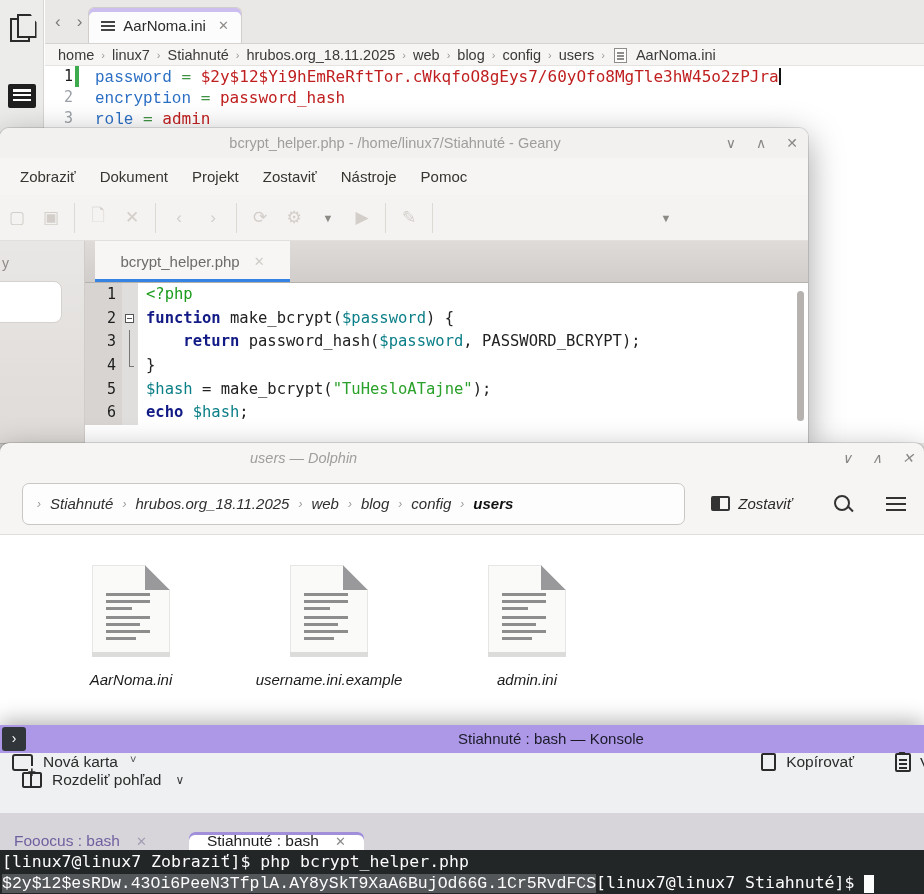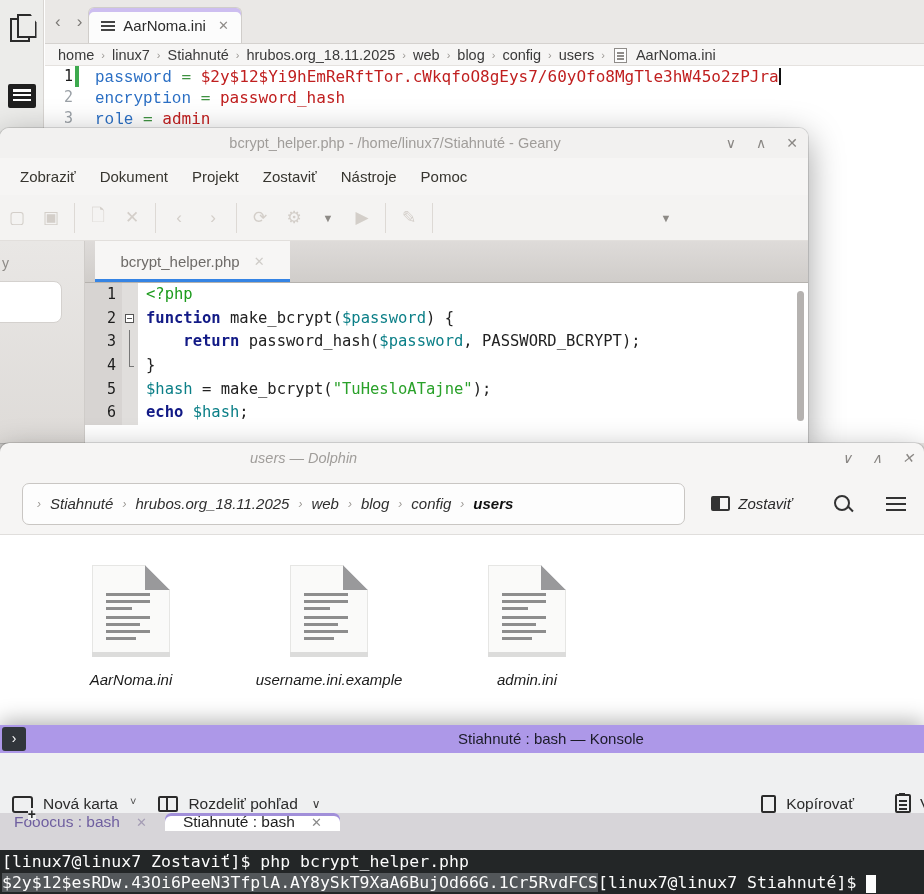--- a/index.html
+++ b/index.html
@@ -97,45 +97,45 @@
   .ficon{width:78px;height:92px;position:relative;background:#fafaf9;clip-path:polygon(0 0,calc(100% - 25px) 0,100% 25px,100% 100%,0 100%);box-shadow:inset 0 -5px 0 #dcdcdb,inset 0 0 0 1px #e6e6e4;}
   .ficon .fold{position:absolute;top:0;right:0;width:0;height:0;border-bottom:25px solid #99999b;border-right:25px solid transparent;}
   .ficon .tl{position:absolute;left:14px;height:3px;background:#8d8d8d;}
   .fname{font-size:15px;color:#1b1b1b;}
 
   
   #konsole{left:0;top:725px;width:924px;height:169px;z-index:4;background:#eff0f1;box-shadow:0 -4px 20px rgba(0,0,0,.3);overflow:hidden;display:flex;flex-direction:column;}
   .konsole-title{height:28px;background:var(--accent-purple);}
   .konsole-title .ttext{position:absolute;left:458px;font-size:15px;color:#1b1b28;line-height:28px;}
   .kmenu-btn{position:absolute;left:2px;top:2px;width:24px;height:24px;background:#31363b;border-radius:3px;color:#fff;font-size:14px;text-align:center;line-height:23px;}
-  .konsole-toolbar{height:60px;display:flex;align-items:flex-end;background:#eff0f1;position:relative;font-size:15.5px;color:#2b2b2b;}
+  .konsole-toolbar{height:60px;display:flex;align-items:flex-start;background:#eff0f1;position:relative;font-size:15.5px;color:#2b2b2b;flex-direction:column;}
   .ktool{display:flex;align-items:center;gap:10px;margin-left:12px;}
   .newtab-icon{width:21px;height:17px;border:2px solid #2b2b2b;border-radius:3px 3px 3px 3px;position:relative;}
   .newtab-icon::after{content:"+";position:absolute;right:-5px;bottom:-9px;font-size:14px;font-weight:bold;color:#2b2b2b;background:#eff0f1;line-height:12px;}
   .tiny-caret{font-size:11px;color:#4a4a4a;align-self:flex-end;margin:0 0 6px 2px;}
   .ksplit-icon{width:20px;height:16px;border:2px solid #2b2b2b;border-radius:2px;position:relative;}
   .ksplit-icon::before{content:"";position:absolute;left:6px;top:0;bottom:0;width:2px;background:#2b2b2b;}
   .dd-caret{font-size:12px;color:#3a3a3a;margin-left:4px;}
   .copy-icon{width:15px;height:18px;border:2px solid #2b2b2b;border-radius:2px;position:relative;background:#eff0f1;}
   .copy-icon::before{content:"";position:absolute;left:-7px;top:-6px;width:11px;height:14px;border:2px solid #2b2b2b;border-radius:2px;background:#eff0f1;z-index:-1;}
   .copy-wrap{position:absolute;right:70px;display:flex;align-items:center;gap:10px;}
   .paste-wrap{position:absolute;left:895px;display:flex;align-items:center;gap:9px;}
   .paste-icon{width:16px;height:19px;border:2px solid #2b2b2b;border-radius:2px;position:relative;}
   .paste-icon::before{content:"";position:absolute;left:2px;top:-3px;width:6px;height:3px;background:#2b2b2b;}
   .paste-icon::after{content:"";position:absolute;left:2px;top:4px;right:2px;height:2px;background:#2b2b2b;box-shadow:0 4px 0 #2b2b2b,0 8px 0 #2b2b2b;}
-  .konsole-tabbar{height:37px;background:#d7d5d9;display:flex;align-items:flex-start;}
+  .konsole-tabbar{height:37px;background:#d7d5d9;display:flex;align-items:flex-end;gap:24px;}
   .ktab{display:flex;align-items:center;gap:12px;padding:0 14px;font-size:15.5px;}
   .ktab.inactive{color:#6f5fa0;}
   .ktab.inactive .tab-x{color:#a49cb4;}
   .ktab.active{background:#ffffff;color:#1d1d1d;border-radius:6px 6px 0 0;box-shadow:inset 0 3px 0 #a18fd9;margin-left:4px;padding:0 18px;}
   .ktab.active .tab-x{color:#8a8a8a;}
   .terminal{flex:1;background:var(--terminal-bg);font-family:"DejaVu Sans Mono",monospace;font-size:16.5px;color:#fcfcfc;padding:1px 2px;}
   .tline{height:21px;line-height:21px;white-space:pre;}
   .tk-t{color:#fcfcfc;}
-  .tk-sel{color:#fcfcfc;background:var(--selection-gray);}
+  .tk-sel{color:#fcfcfc;background:var(--selection-gray);font-family:Liberation Mono, monospace;}
   .tk-cur{display:inline-block;width:10px;height:18px;background:#fcfcfc;vertical-align:-3px;}
 </style>
 </head>
 <body>
 
 <div class="win" id="kate">
   <div class="kate-sidebar">
     <div class="kate-side-icon docs-icon"></div>
     <div class="kate-side-icon toc-icon"></div>
   </div>
@@ -379,16 +379,16 @@
     <div class="ktab inactive">
       <span>Fooocus : bash</span>
       <span class="tab-x">✕</span>
     </div>
     <div class="ktab active">
       <span>Stiahnuté : bash</span>
       <span class="tab-x">✕</span>
     </div>
   </div>
   <div class="terminal">
-    <div class="tline"><span class="tk-t">[linux7@linux7 Zostaviť]$ php bcrypt_helper.php</span></div>
+    <div class="tline"><span class="tk-t">[linux7@linux7 Zobraziť]$ php bcrypt_helper.php</span></div>
     <div class="tline"><span class="tk-sel">$2y$12$esRDw.43Oi6PeeN3TfplA.AY8ySkT9XaA6BujOd66G.1Cr5RvdFCS</span><span class="tk-t">[linux7@linux7 Stiahnuté]$ </span><span class="tk-cur"> </span></div>
   </div>
 </div>
 
 </body></html>

